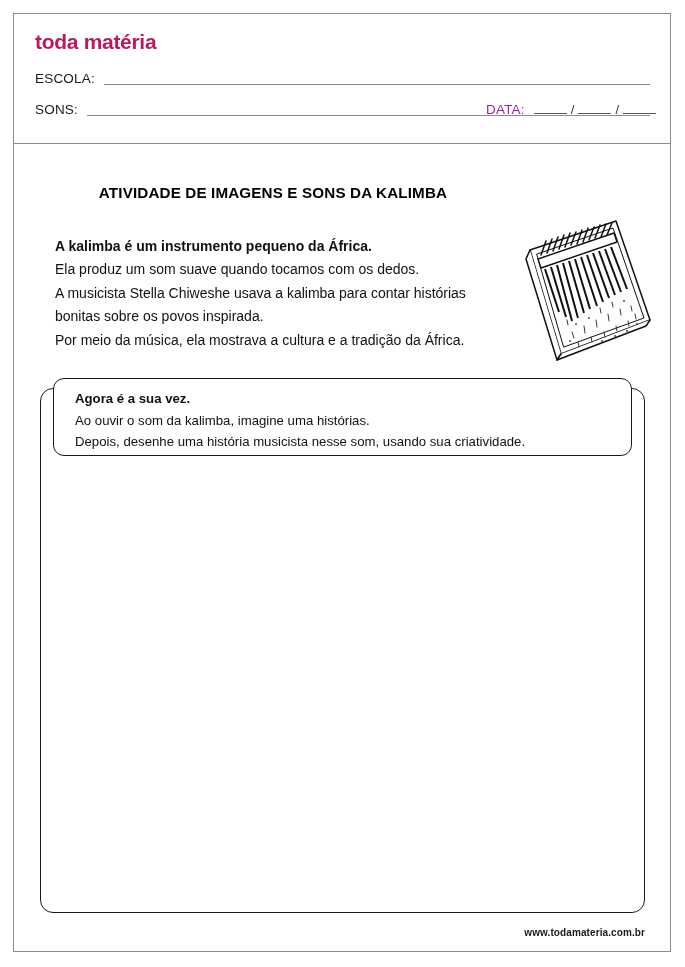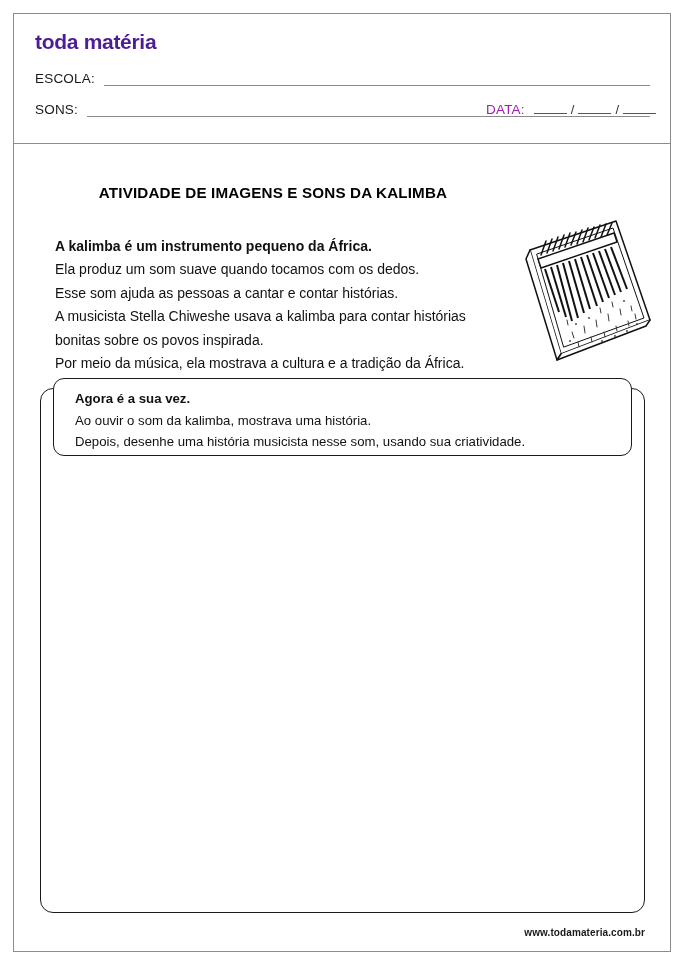--- a/index.html
+++ b/index.html
@@ -45,28 +45,28 @@
   }
 
   
   .logo {
     position: absolute;
     left: 35px;
     top: 30px;
     font-size: 21px;
     font-weight: 700;
     letter-spacing: -0.3px;
-    color: #4c1d95;
+    color: #be185d;
     white-space: nowrap;
   }
 
   .field-row {
     position: absolute;
     display: flex;
-    align-items: flex-end;
+    align-items: center;
     white-space: nowrap;
   }
   .field-escola { left: 35px; top: 71px; width: 615px; }
   .field-nome   { left: 35px; top: 102px; width: 615px; }
 
   .field-label {
     font-size: 13.5px;
     color: #1a1a1a;
     letter-spacing: 0.2px;
   }
@@ -221,21 +221,20 @@
     <span class="date-blank"></span>
     <span class="date-slash">/</span>
     <span class="date-blank"></span>
   </div>
 
   <div class="worksheet-title">ATIVIDADE DE IMAGENS E SONS DA KALIMBA</div>
 
   <div class="body-text">
     <div class="body-line lead">A kalimba é um instrumento pequeno da África.</div>
     <div class="body-line">Ela produz um som suave quando tocamos com os dedos.</div>
-    <div class="body-line">Esse som ajuda as pessoas a cantar e contar histórias.</div>
     <div class="body-line">A musicista Stella Chiweshe usava a kalimba para contar histórias</div>
     <div class="body-line">bonitas sobre os povos inspirada.</div>
     <div class="body-line">Por meio da música, ela mostrava a cultura e a tradição da África.</div>
   </div>
 
   <div class="kalimba">
     <svg viewBox="0 0 152 152" xmlns="http://www.w3.org/2000/svg">
       <g fill="none" stroke="#111111" stroke-width="1.5" stroke-linejoin="round" stroke-linecap="round">
 
         <path d="M18 36 L104 7 L138 106 L49 140 Z" fill="#ffffff"></path>
@@ -307,19 +306,19 @@
         <circle cx="112" cy="87" r="0.9"></circle>
         <circle cx="125" cy="110" r="0.9"></circle>
       </g>
     </svg>
   </div>
 
   <div class="drawing-box"></div>
 
   <div class="instruction-box">
     <div class="instruction-line lead">Agora é a sua vez.</div>
-    <div class="instruction-line">Ao ouvir o som da kalimba, mostrava uma história.</div>
+    <div class="instruction-line">Ao ouvir o som da kalimba, imagine uma histórias.</div>
     <div class="instruction-line">Depois, desenhe uma história musicista nesse som, usando sua criatividade.</div>
   </div>
 
   <div class="footer-url">www.todamateria.com.br</div>
 
 </div>
 
 </body></html>

